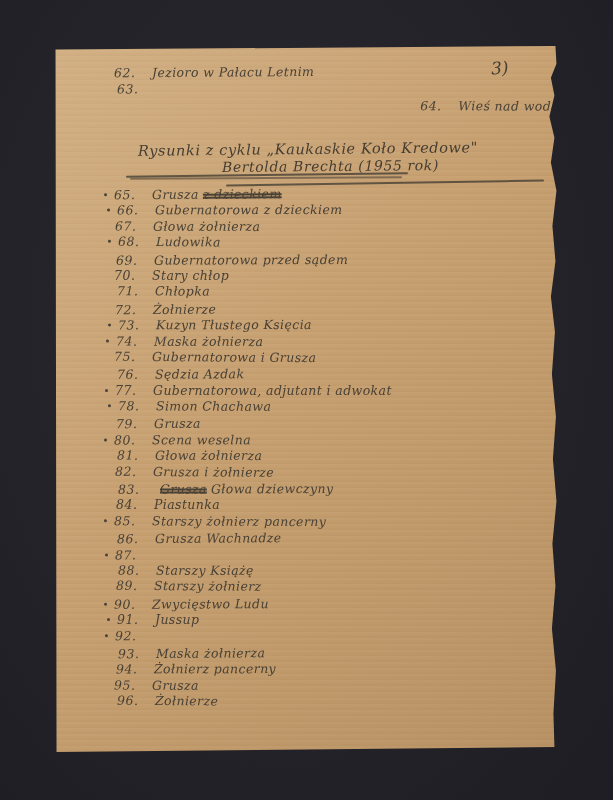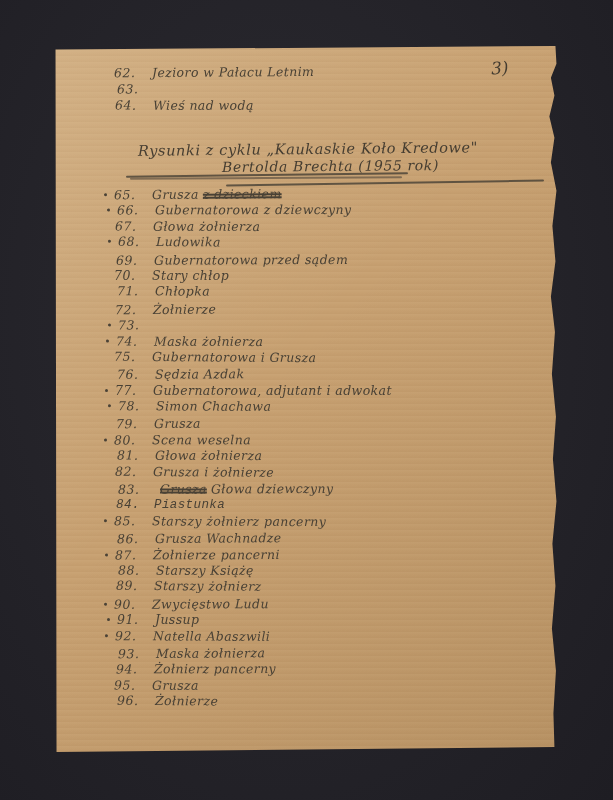--- a/index.html
+++ b/index.html
@@ -82,21 +82,21 @@
           </span>
           <span class="num">62.</span>
           <span class="txt"><span>Jezioro w Pałacu Letnim</span></span>
         </div>
         <div class="row" style="transform: rotate(-0.12deg) translateX(1px);">
           <span class="dotcol">
             <span class="dot hidden"></span>
           </span>
           <span class="num">63.</span>
         </div>
-        <div class="row" style="transform: rotate(0.12deg) translateX(-1px);">
+        <div class="row" style="transform: rotate(0.12deg) translateX(-1px); justify-content: flex-end;">
           <span class="dotcol">
             <span class="dot hidden"></span>
           </span>
           <span class="num">64.</span>
           <span class="txt"><span>Wieś nad wodą</span></span>
         </div>
       </div>
 
     <div class="header">
       <div class="l1">Rysunki z cyklu „Kaukaskie Koło Kredowe"</div>
@@ -112,21 +112,21 @@
             <span class="dot"></span>
           </span>
           <span class="num">65.</span>
           <span class="txt"><span>Grusza</span><span class="struck">z dzieckiem</span></span>
         </div>
         <div class="row" style="transform: rotate(-0.12deg) translateX(1px);">
           <span class="dotcol">
             <span class="dot"></span>
           </span>
           <span class="num">66.</span>
-          <span class="txt"><span>Gubernatorowa z dziewczyny</span></span>
+          <span class="txt"><span>Gubernatorowa z dzieckiem</span></span>
         </div>
         <div class="row" style="transform: rotate(0.12deg) translateX(-1px);">
           <span class="dotcol">
             <span class="dot hidden"></span>
           </span>
           <span class="num">67.</span>
           <span class="txt"><span>Głowa żołnierza</span></span>
         </div>
         <div class="row" style="transform: rotate(0.36deg) translateX(2px);">
           <span class="dotcol">
@@ -161,20 +161,21 @@
             <span class="dot hidden"></span>
           </span>
           <span class="num">72.</span>
           <span class="txt"><span>Żołnierze</span></span>
         </div>
         <div class="row" style="transform: rotate(-0.12deg) translateX(2px);">
           <span class="dotcol">
             <span class="dot"></span>
           </span>
           <span class="num">73.</span>
+          <span class="txt"><span>Kuzyn Tłustego Księcia</span></span>
         </div>
         <div class="row" style="transform: rotate(0.12deg) translateX(0px);">
           <span class="dotcol">
             <span class="dot"></span>
           </span>
           <span class="num">74.</span>
           <span class="txt"><span>Maska żołnierza</span></span>
         </div>
         <div class="row" style="transform: rotate(0.36deg) translateX(-2px);">
           <span class="dotcol">
@@ -232,21 +233,21 @@
           <span class="num">82.</span>
           <span class="txt"><span>Grusza i żołnierze</span></span>
         </div>
         <div class="row" style="transform: rotate(-0.24deg) translateX(2px);">
           <span class="dotcol">
             <span class="dot hidden"></span>
           </span>
           <span class="num">83.</span>
           <span class="txt"><span class="struck">Grusza</span><span>Głowa dziewczyny</span></span>
         </div>
-        <div class="row" style="transform: rotate(0deg) translateX(0px); font-family: Liberation Mono, monospace;">
+        <div class="row" style="transform: rotate(0deg) translateX(0px);">
           <span class="dotcol">
             <span class="dot hidden"></span>
           </span>
           <span class="num">84.</span>
           <span class="txt"><span>Piastunka</span></span>
         </div>
         <div class="row" style="transform: rotate(0.24deg) translateX(-2px);">
           <span class="dotcol">
             <span class="dot"></span>
           </span>
@@ -258,21 +259,20 @@
             <span class="dot hidden"></span>
           </span>
           <span class="num">86.</span>
           <span class="txt"><span>Grusza Wachnadze</span></span>
         </div>
         <div class="row" style="transform: rotate(-0.12deg) translateX(-1px);">
           <span class="dotcol">
             <span class="dot"></span>
           </span>
           <span class="num">87.</span>
-          <span class="txt"><span>Żołnierze pancerni</span></span>
         </div>
         <div class="row" style="transform: rotate(0.12deg) translateX(2px);">
           <span class="dotcol">
             <span class="dot hidden"></span>
           </span>
           <span class="num">88.</span>
           <span class="txt"><span>Starszy Książę</span></span>
         </div>
         <div class="row" style="transform: rotate(0.36deg) translateX(0px);">
           <span class="dotcol">
@@ -293,21 +293,20 @@
             <span class="dot"></span>
           </span>
           <span class="num">91.</span>
           <span class="txt"><span>Jussup</span></span>
         </div>
         <div class="row" style="transform: rotate(0.24deg) translateX(-1px);">
           <span class="dotcol">
             <span class="dot"></span>
           </span>
           <span class="num">92.</span>
-          <span class="txt"><span>Natella Abaszwili</span></span>
         </div>
         <div class="row" style="transform: rotate(-0.36deg) translateX(2px);">
           <span class="dotcol">
             <span class="dot hidden"></span>
           </span>
           <span class="num">93.</span>
           <span class="txt"><span>Maska żołnierza</span></span>
         </div>
         <div class="row" style="transform: rotate(-0.12deg) translateX(0px);">
           <span class="dotcol">

